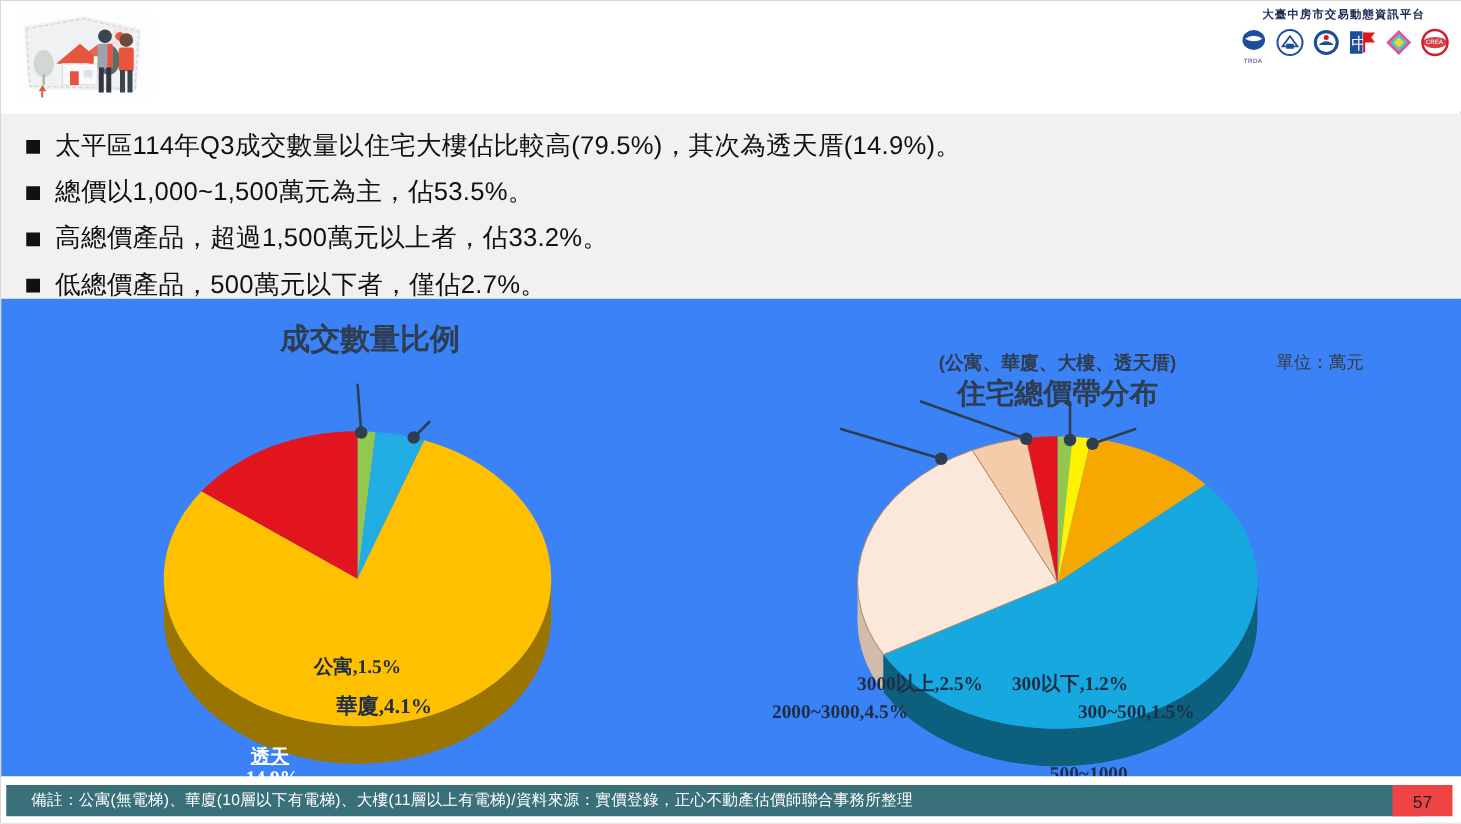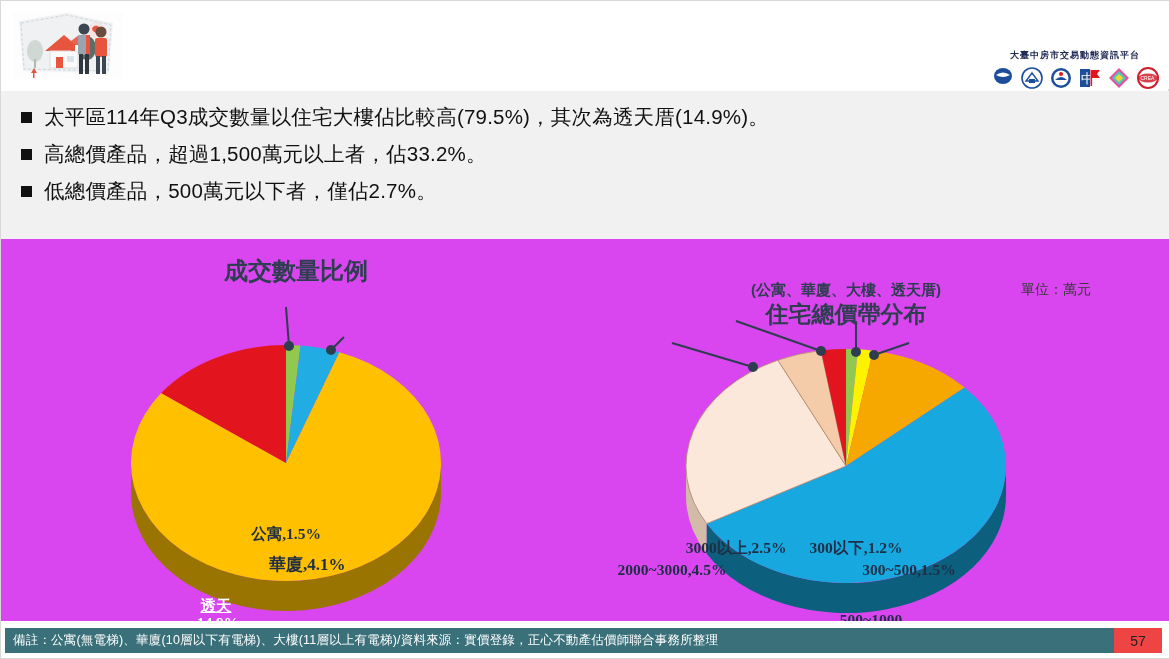--- a/index.html
+++ b/index.html
@@ -12,48 +12,48 @@
 
   
   .header{position:absolute;left:0;top:0;width:1169px;height:88px;background:#ffffff;}
   .hero-art{position:absolute;left:8px;top:6px;width:118px;height:76px;}
   .title-wrap{position:absolute;left:128px;top:14px;height:58px;display:flex;align-items:center;white-space:nowrap;}
   .t-seg{font-size:37px;font-weight:bold;letter-spacing:-0.5px;line-height:1;}
   .t-dark{color:#3b3b3b;}
   .t-red{color:#c0394b;}
   .t-green{color:#5d9e80;}
   .brandbox{position:absolute;right:6px;top:6px;width:178px;height:62px;text-align:center;}
-  .brand-title{font-size:9px;font-weight:bold;color:#202b55;letter-spacing:1px;line-height:1;white-space:nowrap;margin-top:44px;}
+  .brand-title{font-size:9px;font-weight:bold;color:#202b55;letter-spacing:1px;line-height:1;white-space:nowrap;}
   .brand-logos{display:flex;gap:4px;justify-content:center;align-items:center;margin-top:5px;}
   .lg{width:25px;height:25px;position:relative;display:flex;align-items:center;justify-content:center;}
   .lg-cap{font-size:5px;color:#2b3a7a;position:absolute;bottom:-6px;left:0;right:0;text-align:center;letter-spacing:0.3px;}
 
   
   .bullets{position:absolute;left:0;top:90px;width:1169px;height:148px;background:#f1f1f1;box-sizing:border-box;padding:12px 0 0 20px;}
   .b-row{display:flex;align-items:flex-start;margin-bottom:10px;}
   .b-sq{width:11px;height:11px;background:#111;margin-right:12px;margin-top:9px;flex:0 0 auto;}
   .b-txt{font-size:20.5px;line-height:1.32;color:#111;letter-spacing:0.2px;}
 
   
-  .charts{position:absolute;left:0;top:238px;width:1169px;height:384px;background:#d946ef;}
+  .charts{position:absolute;left:0;top:238px;width:1169px;height:384px;background:#3b82f6;}
   .chart-title{position:absolute;font-weight:bold;color:#2e3d50;text-align:center;}
   #leftTitle{left:120px;top:16px;width:350px;font-size:24px;}
   #rightTitle{left:640px;top:13px;width:410px;font-size:23px;margin-top:47px;}
   #rightSub{left:640px;top:42px;width:410px;font-size:15px;font-weight:bold;color:#2e3d50;text-align:center;}
   #unit{left:1020px;top:42px;width:130px;font-size:14px;font-weight:normal;color:#3a3a3a;text-align:left;}
 
   .pielabel{position:absolute;font-family:"Liberation Serif","DejaVu Serif",serif;font-weight:bold;color:#1f2e45;white-space:nowrap;line-height:1.12;}
   .pielabel.white{color:#ffffff;}
   .pielabel.center{text-align:center;}
   svg{display:block;}
   .svgwrap{position:absolute;left:0;top:0;width:1169px;height:384px;pointer-events:none;}
 
   
   .footer{position:absolute;left:0;bottom:0;width:1169px;height:37px;background:#ffffff;}
-  .fbar{position:absolute;left:4px;top:7px;width:1132px;height:25px;background:#39707a;display:flex;align-items:center;padding-left:8px;box-sizing:border-box;}
+  .fbar{position:absolute;left:4px;top:7px;width:1132px;height:25px;background:#39707a;display:flex;align-items:center;padding-left:20px;box-sizing:border-box;}
   .fbar span{color:#ffffff;font-size:12.5px;letter-spacing:0.2px;white-space:nowrap;}
   .pageno{position:absolute;right:8px;top:7px;width:48px;height:25px;background:#ef4444;display:flex;align-items:center;justify-content:center;font-size:14px;color:#222;}
 </style>
 </head>
 <body>
 
 <div class="slide">
 
   <div class="header">
 
@@ -142,20 +142,24 @@
     </div>
   </div>
 
   <div class="bullets">
     <div class="b-row">
       <div class="b-sq"></div>
       <div class="b-txt">太平區114年Q3成交數量以住宅大樓佔比較高(79.5%)，其次為透天厝(14.9%)。</div>
     </div>
     <div class="b-row">
       <div class="b-sq"></div>
+      <div class="b-txt">總價以1,000~1,500萬元為主，佔53.5%。</div>
+    </div>
+    <div class="b-row">
+      <div class="b-sq"></div>
       <div class="b-txt">高總價產品，超過1,500萬元以上者，佔33.2%。</div>
     </div>
     <div class="b-row">
       <div class="b-sq"></div>
       <div class="b-txt">低總價產品，500萬元以下者，僅佔2.7%。</div>
     </div>
   </div>
 
   <div class="charts">
 

